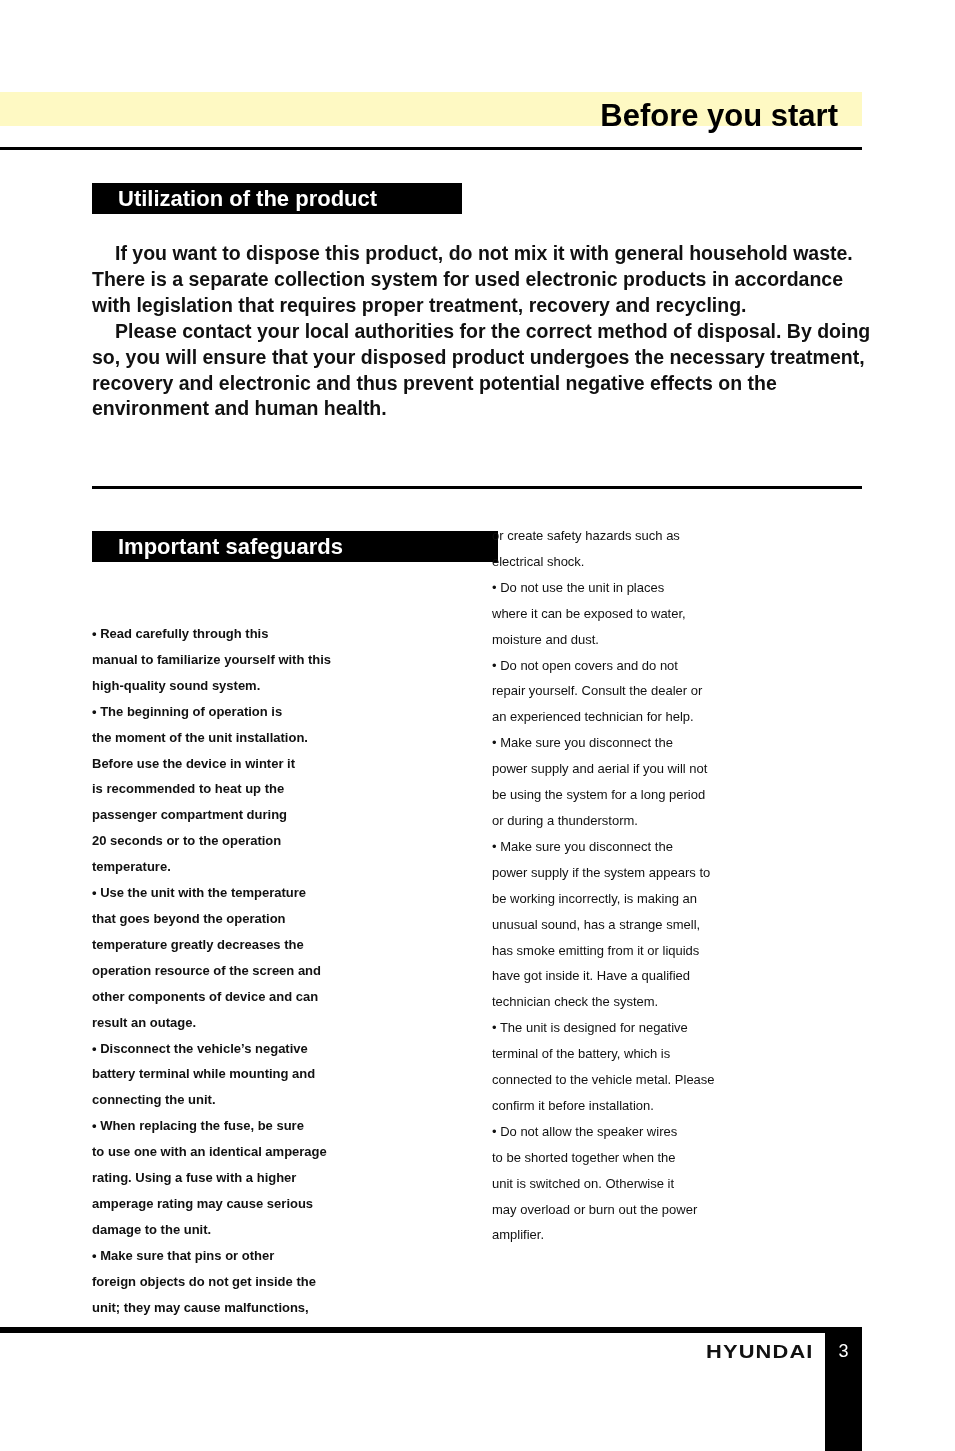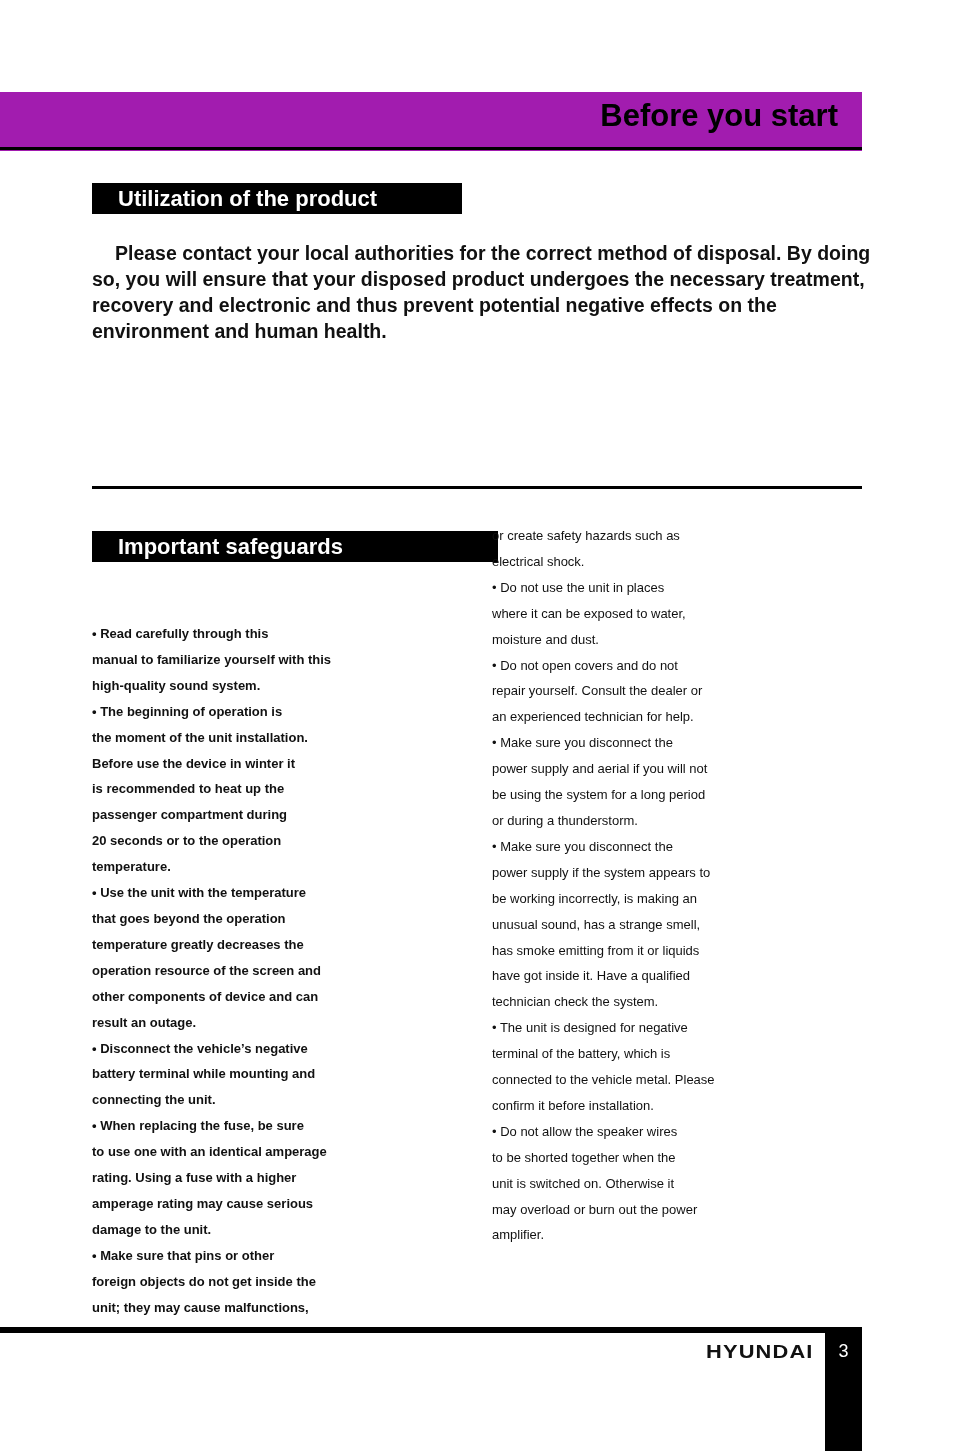--- a/index.html
+++ b/index.html
@@ -1,17 +1,17 @@
 <!DOCTYPE html>
 <html><head>
 <meta charset="utf-8">
 <style>
   html, body { margin:0; padding:0; background:#fff; }
   body { width:955px; height:1451px; position:relative; overflow:hidden; font-family:"Liberation Sans", sans-serif; color:#111; }
-  .header-band { position:absolute; left:0; top:92px; width:862px; height:59px; background:#a21caf; }
+  .header-band { position:absolute; left:0; top:92px; width:862px; height:34px; background:#fef9c3; }
   .header-title { position:absolute; right:24px; top:6px; font-size:31px; font-weight:bold; color:#000; }
   .header-rule { position:absolute; left:0; top:147px; width:862px; height:3px; background:#000; }
   .sec-label { position:absolute; background:#000; color:#fff; font-weight:bold; font-size:22px; height:31px; line-height:31px; padding-left:26px; box-sizing:border-box; }
   .util-text { position:absolute; left:92px; top:241px; width:780px; font-size:19.5px; font-weight:bold; line-height:25.9px; }
   .mid-rule { position:absolute; left:92px; top:486px; width:770px; height:3px; background:#000; }
   .col { position:absolute; font-size:13px; line-height:25.9px; white-space:pre-line; }
   .col-left { left:92px; top:621px; width:370px;font-weight:bold; }
   .col-right { left:492px; top:523px; width:380px; }
   .footer-rule { position:absolute; left:0; top:1327px; width:862px; height:6px; background:#000; }
   .footer-tab { position:absolute; left:825px; top:1327px; width:37px; height:124px; background:#000; }
@@ -23,20 +23,21 @@
 <body>
 
 <div class="header-band">
   <div class="header-title">Before you start</div>
 </div>
 <div class="header-rule"></div>
 
 <div class="sec-label" style="left:92px; top:183px; width:370px;">Utilization of the product</div>
 
 <div class="util-text">
+  <span class="ind" style="text-indent:23px;">If you want to dispose this product, do not mix it with general household waste. There is a separate collection system for used electronic products in accordance with legislation that requires proper treatment, recovery and recycling.</span>
   <span class="ind" style="text-indent:23px;">Please contact your local authorities for the correct method of disposal. By doing so, you will ensure that your disposed product undergoes the necessary treatment, recovery and electronic and thus prevent potential negative effects on the environment and human health.</span>
 </div>
 
 <div class="mid-rule"></div>
 
 <div class="sec-label" style="left:92px; top:531px; width:406px;">Important safeguards</div>
 
 <div class="col col-left">    •  Read carefully through this
 manual to familiarize yourself with this
 high-quality sound system.

